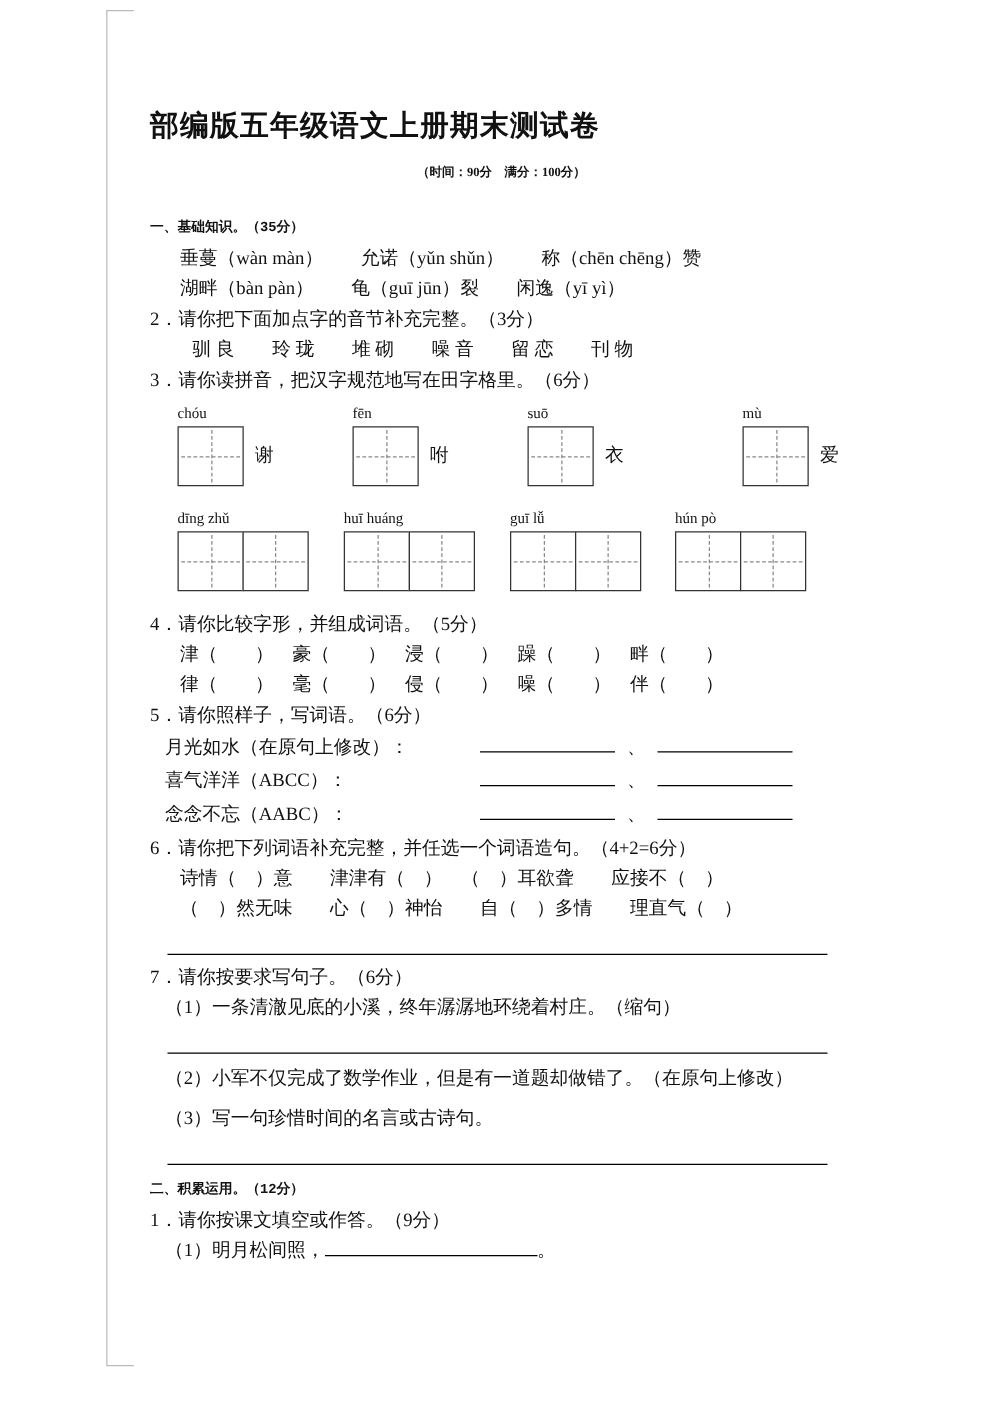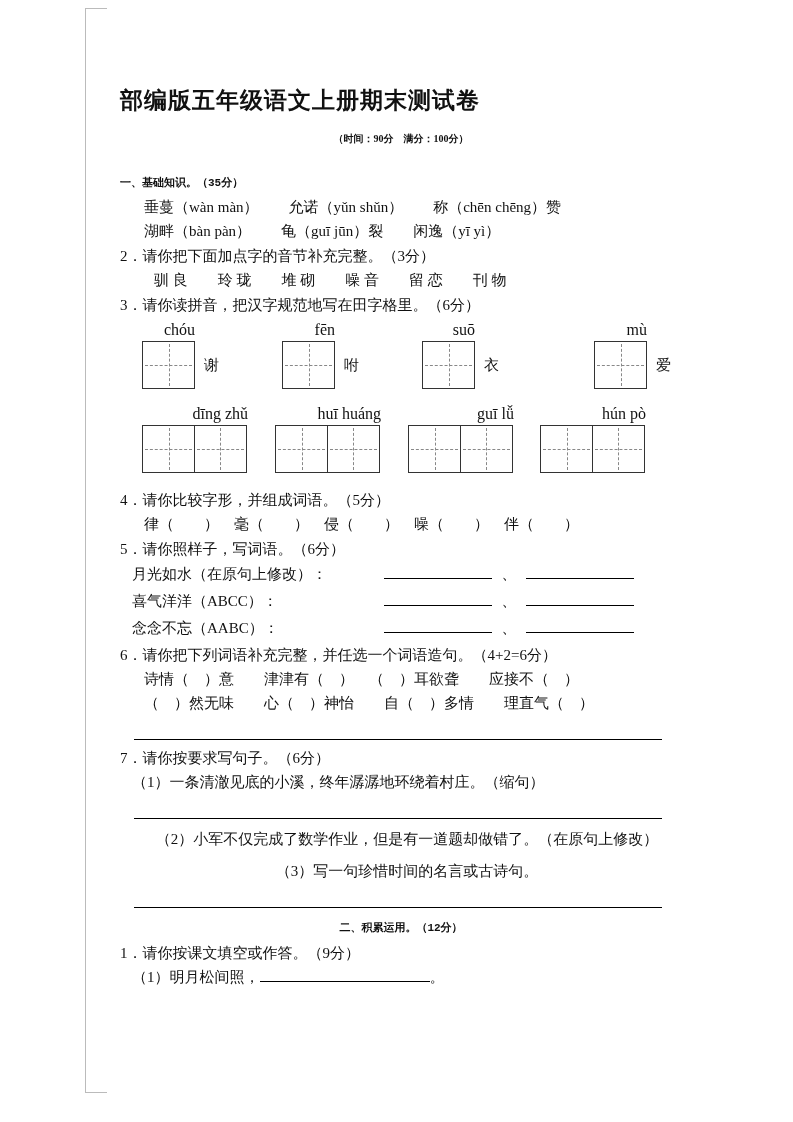--- a/index.html
+++ b/index.html
@@ -30,32 +30,32 @@
   .blank { display:inline-block; border-bottom:1px solid #000; height:14px; }
   .w108 { width:108px; }
   .w170 { width:170px; }
 
   .q5-row { padding-left:12px; line-height:27px; }
   .q5-label { display:inline-block; width:252px; }
   .q5-sep { display:inline-block; width:34px; text-align:center; }
 
   .tz-wrap { position:relative; height:160px; margin-top:5px; }
   .tz-col { position:absolute; }
-  .tz-pinyin { font-size:16px; line-height:16px; margin-bottom:3px; text-align:right; }
+  .tz-pinyin { font-size:12px; line-height:16px; margin-bottom:3px; text-align:left; }
   .tz-col.single .tz-pinyin { width:53px; }
   .tz-col.double .tz-pinyin { width:106px; }
   .tz-line { display:flex; align-items:flex-end; }
   .tz-cell { width:53px; height:48px; border:1.5px solid #333; position:relative; flex:none; background:#fff; }
   .tz-cell + .tz-cell { margin-left:-1.5px; }
   .tz-cell::before { content:""; position:absolute; left:2px; right:2px; top:50%; border-top:1px dashed #888; }
   .tz-cell::after { content:""; position:absolute; top:2px; bottom:2px; left:50%; border-left:1px dashed #888; }
   .tz-after { margin-left:9px; line-height:48px; font-size:15px; }
 
   .mt6 { margin-top:6px; }
-  .mt8 { margin-top:8px;text-align:center; }
+  .mt8 { margin-top:8px; }
 </style>
 </head>
 <body>
 
 <div class="margin-line"></div>
 <div class="tick tick-top"></div>
 <div class="tick tick-bottom"></div>
 
 <div class="doc">
 
@@ -128,20 +128,21 @@
       <div class="tz-pinyin">hún pò</div>
       <div class="tz-line">
         <div class="tz-cell"></div>
         <div class="tz-cell"></div>
       </div>
     </div>
 
   </div>
 
   <div class="stem mt6">4．请你比较字形，并组成词语。（5分）</div>
+  <div class="sub">津（　　）　豪（　　）　浸（　　）　躁（　　）　畔（　　）</div>
   <div class="sub">律（　　）　毫（　　）　侵（　　）　噪（　　）　伴（　　）</div>
 
   <div class="stem">5．请你照样子，写词语。（6分）</div>
   <div class="q5-row">
     <span class="q5-label">月光如水（在原句上修改）：</span><span class="blank w108"></span><span class="q5-sep">、</span><span class="blank w108"></span>
   </div>
   <div class="q5-row">
     <span class="q5-label">喜气洋洋（ABCC）：</span><span class="blank w108"></span><span class="q5-sep">、</span><span class="blank w108"></span>
   </div>
   <div class="q5-row">

